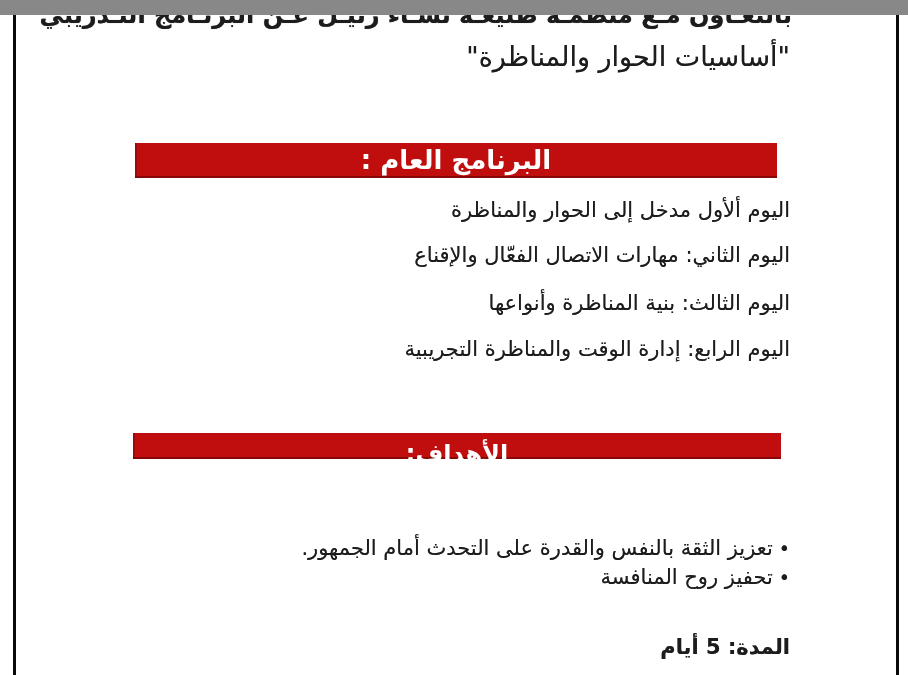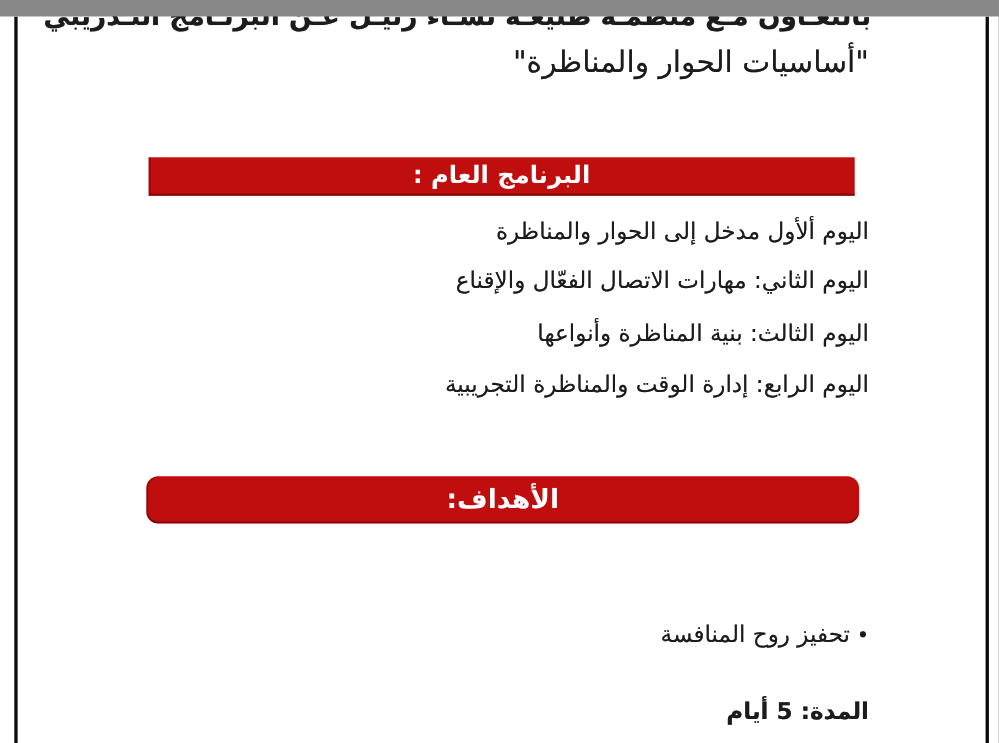--- a/index.html
+++ b/index.html
@@ -36,22 +36,22 @@
   }
   .redbar{
     position:absolute;
     background:#c00d0d;
     box-shadow:inset 0 -2px 0 rgba(90,5,5,.55), inset 2px 0 0 rgba(90,5,5,.35);
     color:#ffffff;
     font-weight:bold;
     text-align:center;
     white-space:nowrap;
   }
-  .redbar.bar1{left:135px;top:128px;width:642px;height:35px;font-size:22px;line-height:34px;}
-  .redbar.bar2{left:133px;top:418px;width:648px;height:43px;font-size:24px;line-height:42px;border-radius:11px;}
+  .redbar.bar1{left:135px;top:128px;width:642px;height:35px;font-size:26px;line-height:34px;}
+  .redbar.bar2{left:133px;top:418px;width:648px;height:26px;font-size:24px;line-height:42px;}
   .prog-item, .goal-item, .duration{
     position:absolute;
     right:118px;
     font-size:21px;
     white-space:nowrap;
     text-shadow:0 0 0.6px rgba(0,0,0,.55);
   }
   .goal-item .bullet{font-size:19px;margin-left:6px;}
   .duration{font-weight:bold;}
   .bottom-smudge{
@@ -77,20 +77,23 @@
 
   <div class="redbar bar1">البرنامج العام :</div>
 
   <div class="prog-item" style="top:183px">اليوم ألأول مدخل إلى الحوار والمناظرة</div>
   <div class="prog-item" style="top:228px">اليوم الثاني: مهارات الاتصال الفعّال والإقناع</div>
   <div class="prog-item" style="top:276px">اليوم الثالث: بنية المناظرة وأنواعها</div>
   <div class="prog-item" style="top:322px">اليوم الرابع: إدارة الوقت والمناظرة التجريبية</div>
 
   <div class="redbar bar2">الأهداف:</div>
 
+  <div class="goal-item" style="top:521px">
+    <span class="bullet">•</span><span>تعزيز الثقة بالنفس والقدرة على التحدث أمام الجمهور.</span>
+  </div>
   <div class="goal-item" style="top:550px">
     <span class="bullet">•</span><span>تحفيز روح المنافسة</span>
   </div>
 
   <div class="duration" style="top:620px">المدة: 5 أيام</div>
 
   <div class="bottom-smudge"></div>
 
 </div>
 

